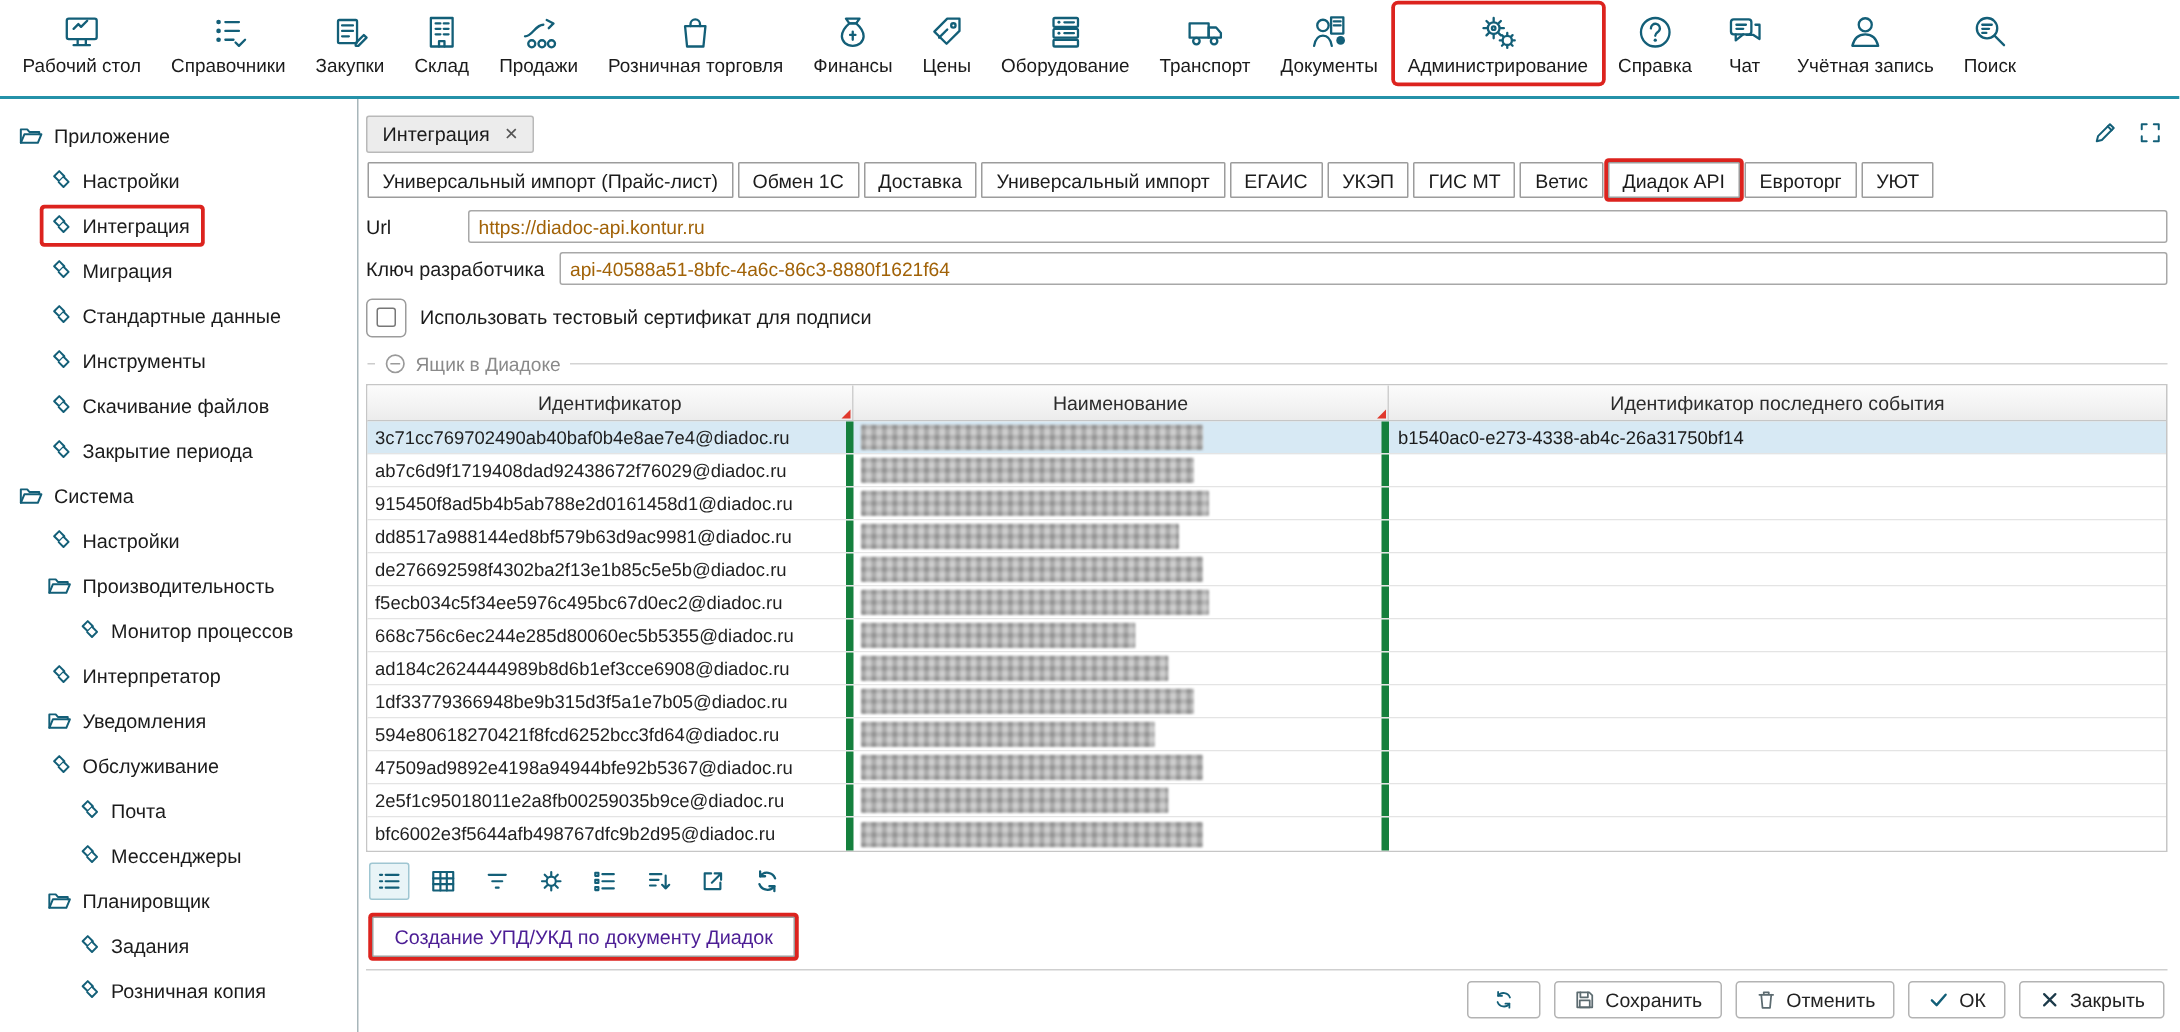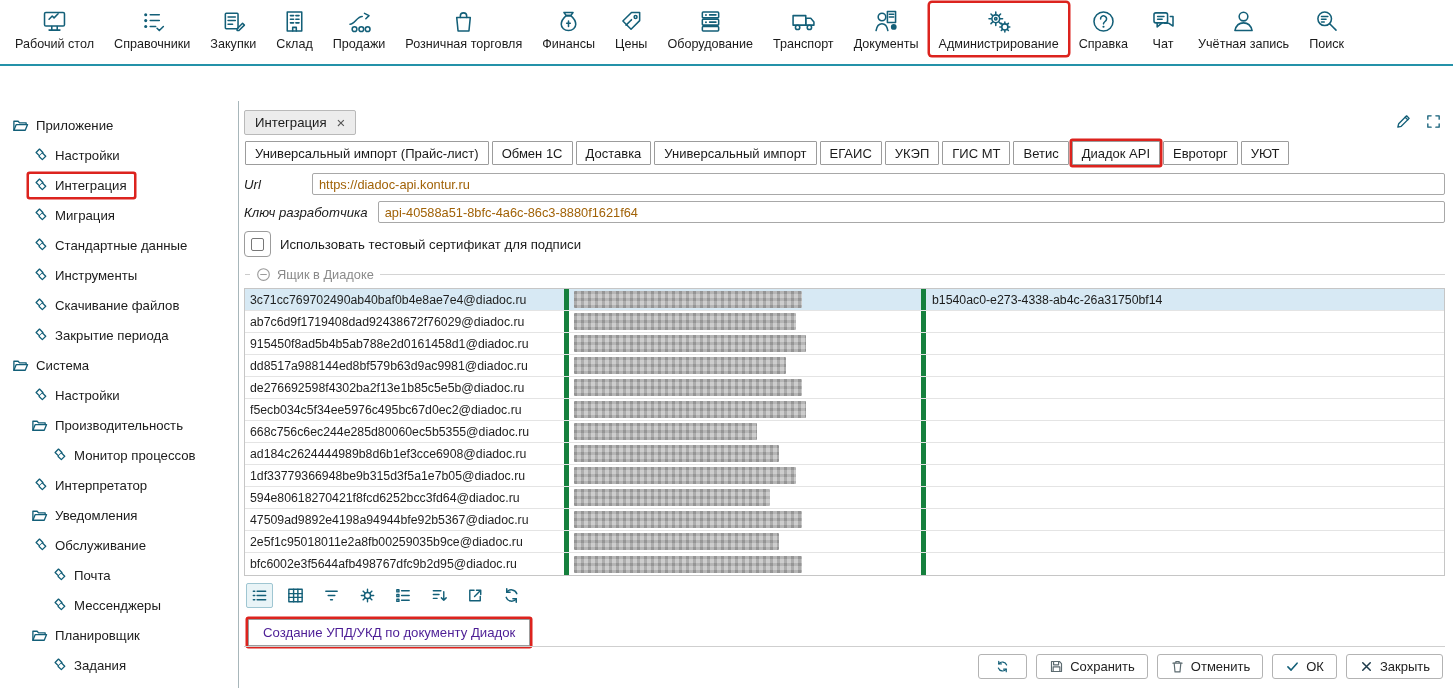--- a/index.html
+++ b/index.html
@@ -21,21 +21,21 @@
   }
   .tb-item { display:flex; flex-direction:column; align-items:center; gap:1px;
     padding:3px 9px 4px; cursor:pointer; border-radius:2px; }
   .tb-ic { width:30px; height:30px; display:flex; align-items:center; justify-content:center;
     color:var(--icon,#135f78); }
   .tb-ic svg { width:29px; height:29px; }
   .tb-label { font-size:12.6px; white-space:nowrap; }
   .red-box { box-shadow:0 0 0 2.5px var(--annotation,#dc231e); }
 
   
-  .body { flex:1; display:flex; min-height:0;margin-top:35px; }
+  .body { flex:1; display:flex; min-height:0; }
 
   .sidebar { flex:0 0 239px; border-right:1px solid #a8b6ba; padding:9px 0 0; overflow:hidden; }
   .sb-item { display:flex; align-items:center; height:30px; font-size:13.2px; cursor:pointer; white-space:nowrap; }
   .sb-box { display:flex; align-items:center; gap:7px; padding:3px 7px 3px 2px; border-radius:1px; }
   .sb-ic { width:17px; height:17px; display:flex; color:var(--icon,#135f78); }
   .sb-ic svg { width:17px; height:17px; }
 
   .main { flex:1; display:flex; flex-direction:column; padding:0 8px 0 5px; min-width:0; }
 
   
@@ -48,21 +48,21 @@
   .pa-ic svg { width:17px; height:17px; }
 
   
   .subtabs { display:flex; gap:3px; margin:6px 0 2px 1px; }
   .subtab { background:#fff; border:1px solid #9c9c9c; padding:3px 9px; font-size:13px; height:24px;
     white-space:nowrap; cursor:pointer; border-radius:1px; font-family:inherit; color:#1b1b1b; }
   .subtab.red-box { position:relative; z-index:1; }
 
   
   .form-row { display:flex; align-items:center; margin-top:6px; height:22px; }
-  .form-label { font-size:13.2px; margin-right:10px;font-style:italic; }
+  .form-label { font-size:13.2px; margin-right:10px; }
   .url-lbl { min-width:58px; }
   .form-row input { flex:1; height:22px; border:1px solid #a8a8a8; border-radius:2px; padding:0 6px;
     font-family:"Liberation Sans",sans-serif; font-size:12.8px; color:#a16207; background:#fff; outline:none; }
 
   .cbx-row { display:flex; align-items:center; margin-top:8px; height:27px; }
   .cbx-btn { width:27px; height:26px; border:1px solid #9c9c9c; border-radius:4px; background:#fff;
     display:flex; align-items:center; justify-content:center; cursor:pointer; }
   .cbx { width:13px; height:13px; border:1px solid #777; border-radius:2px; background:#fff; }
   .cbx-label { margin-left:9px; font-size:13.2px; }
 
@@ -584,20 +584,33 @@
             <svg viewBox="0 0 16 16" fill="none" stroke="currentColor" stroke-width="1.2" stroke-linecap="round" stroke-linejoin="round">
               <circle cx="8" cy="8" r="6.2"></circle>
               <path d="M5 8h6"></path>
             </svg>
           </span>
         <span class="group-title">Ящик в Диадоке</span>
         <span class="post-line"></span>
       </div>
 
       <div class="grid">
+        <div class="g-hrow" id="gridHead">
+            <div class="g-hcell">
+              <span>Идентификатор</span>
+              <span class="filter-mark"></span>
+            </div>
+            <div class="g-hcell">
+              <span>Наименование</span>
+              <span class="filter-mark"></span>
+            </div>
+            <div class="g-hcell">
+              <span>Идентификатор последнего события</span>
+            </div>
+          </div>
         <div class="g-body" id="gridBody">
             <div class="g-row selected">
               <div class="g-cell id-cell">3c71cc769702490ab40baf0b4e8ae7e4@diadoc.ru</div>
               <div class="g-cell name-cell">
                 <div class="redacted" style="width: 228px;"></div>
               </div>
               <div class="g-cell event-cell">b1540ac0-e273-4338-ab4c-26a31750bf14</div>
             </div>
             <div class="g-row">
               <div class="g-cell id-cell">ab7c6d9f1719408dad92438672f76029@diadoc.ru</div>

